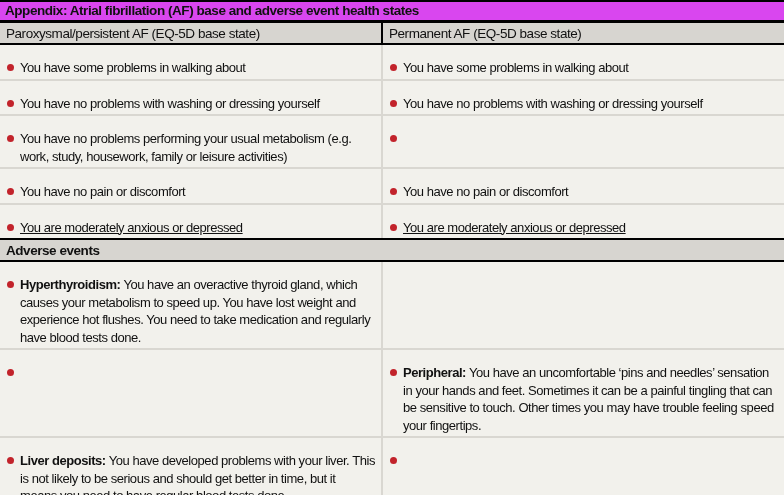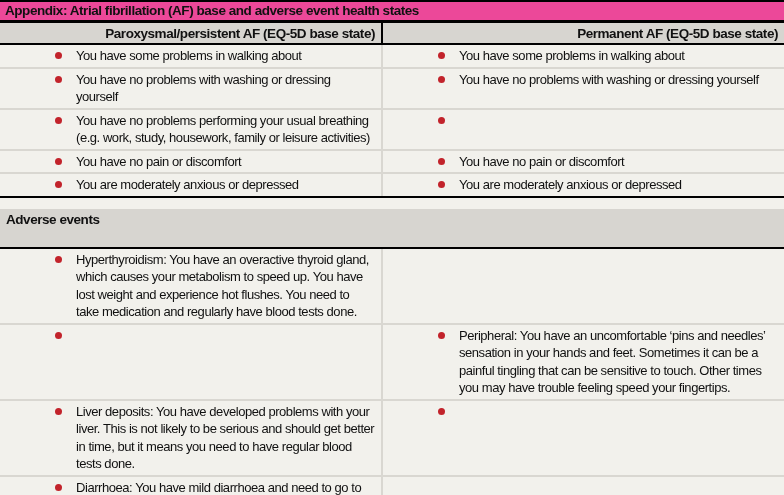--- a/index.html
+++ b/index.html
@@ -14,80 +14,77 @@
     width: 784px;
     height: 495px;
     overflow: hidden;
     background: var(--row-bg);
     font-family: "Liberation Sans", sans-serif;
     font-size: 13px;
     letter-spacing: -0.45px;
     color: #111;
   }
   .title-bar {
-    background: #ec4899;
+    background: #d946ef;
     border-top: 2px solid #000;
     border-bottom: 3px solid #000;
     font-weight: bold;
     font-size: 13.5px;
     line-height: 15px;
     padding: 1px 5px 2px;
   }
   .col-headers {
     display: grid;
     grid-template-columns: 383px 1fr;
     background: var(--header-bg);
     border-bottom: 2px solid #000;
-    font-weight: bold;
+    font-weight: normal;
     font-size: 13.5px;
-    text-align: right;
   }
   .col-headers .hcell {
     padding: 3px 6px 2px;
     line-height: 15px;
   }
   .col-headers .hcell.left { border-right: 2px solid #000; }
 
   .row {
     display: grid;
     grid-template-columns: 383px 1fr;
     border-bottom: 2px solid var(--grid-line);
   }
   .base-section { border-bottom: 2px solid #000; }
   .base-section .row:last-child,
-  .ae-section .row:last-child { border-bottom: none; }
+  .ae-section .row:last-child { border-bottom: none; text-decoration: underline; }
 
   .cell {
-    padding: 2px 6px 2px 7px;
+    padding: 14px 6px 2px 7px;
     display: flex;
-    gap: 14px;
+    gap: 6px;
     line-height: 17.5px;
     align-items: flex-start;
-    margin-left: 48px;
   }
   .cell.left { border-right: 2px solid var(--grid-line); }
   .bullet {
     width: 7px;
     height: 7px;
     border-radius: 50%;
     background: var(--bullet);
     flex: 0 0 auto;
     margin-top: 5px;
   }
   .txt { flex: 1 1 auto; }
-  .term { font-weight: normal; }
+  .term { font-weight: bold; }
 
   .ae-header {
     background: var(--header-bg);
     border-bottom: 2px solid #000;
     font-weight: bold;
     font-size: 13.5px;
     line-height: 15px;
-    padding: 3px 6px 20px;
-    margin-top: 11px;
+    padding: 3px 6px 2px;
   }
 </style>
 </head>
 <body>
 
 <div class="page">
 
   <div class="title-bar">Appendix: Atrial fibrillation (AF) base and adverse event health states</div>
 
   <div class="col-headers">
@@ -112,21 +109,21 @@
         <span class="txt">You have no problems with washing or dressing yourself</span>
       </div>
       <div class="cell">
         <span class="bullet"></span>
         <span class="txt">You have no problems with washing or dressing yourself</span>
       </div>
     </div>
     <div class="row">
       <div class="cell left">
         <span class="bullet"></span>
-        <span class="txt">You have no problems performing your usual breathing (e.g. work, study, housework, family or leisure activities)</span>
+        <span class="txt">You have no problems performing your usual metabolism (e.g. work, study, housework, family or leisure activities)</span>
       </div>
       <div class="cell">
         <span class="bullet"></span>
       </div>
     </div>
     <div class="row">
       <div class="cell left">
         <span class="bullet"></span>
         <span class="txt">You have no pain or discomfort</span>
       </div>

